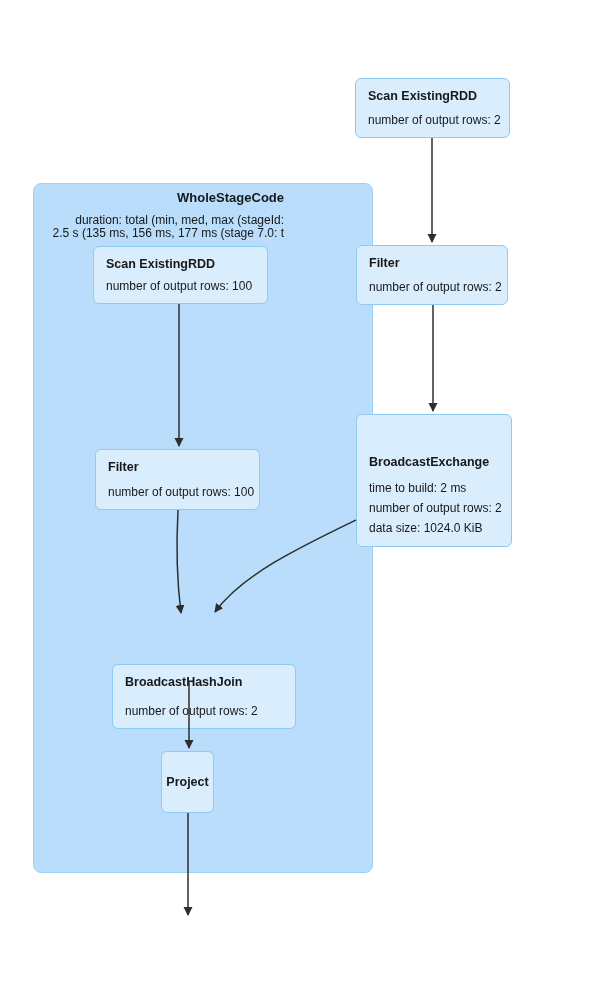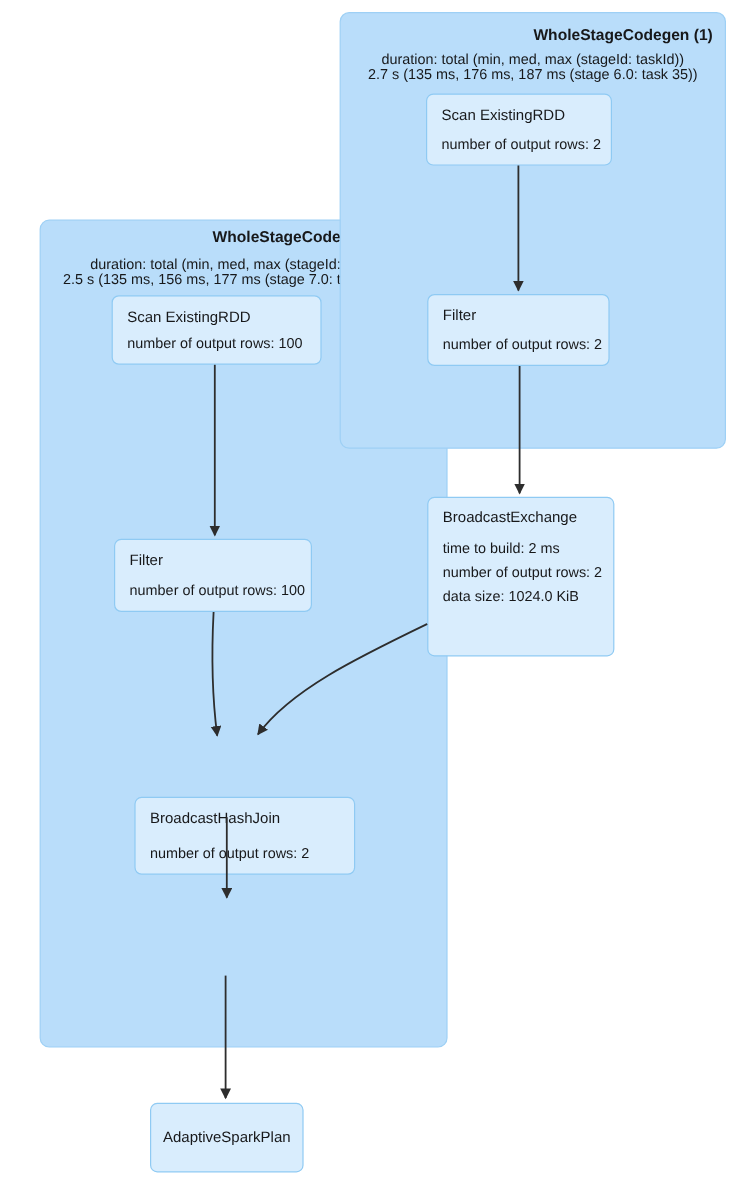--- a/index.html
+++ b/index.html
@@ -64,25 +64,25 @@
     display: flex;
     flex-direction: column;
     justify-content: space-between;
   }
   .node--center {
     align-items: center;
     justify-content: center;
     padding: 4px;
     text-align: center;
   }
-  .node-title  { font-size: 12.5px; font-weight: 400; white-space: nowrap; }
+  .node-title  { font-size: 12.5px; font-weight: 700; white-space: nowrap; }
   .node-metric { font-size: 12px; white-space: nowrap; }
   .metrics     { font-size: 12px; line-height: 20px; white-space: nowrap; }
   .node--exchange { padding: 9px 12px; justify-content: flex-start; }
-  .node--exchange .node-title { margin-bottom: 9px; }
+  .node--exchange .node-title { margin-bottom: 9px; margin-top: 31px; }
 
   .edges {
     position: absolute;
     left: 0; top: 0;
     width: 614px; height: 997px;
     z-index: 4;
     pointer-events: none;
   }
   .edge { fill: none; stroke: var(--edge); stroke-width: 1.5px; }
   .ah   { fill: var(--edge); }
@@ -91,25 +91,20 @@
 <body>
 
 <div class="canvas">
 
   <div class="cluster cluster--left" style="left:33px; top:183px; width:340px; height:690px;">
     <div class="cluster-title">WholeStageCode</div>
     <div class="cluster-duration l1">duration: total (min, med, max (stageId:</div>
     <div class="cluster-duration l2">2.5 s (135 ms, 156 ms, 177 ms (stage 7.0: t</div>
   </div>
 
-  <div class="cluster cluster--right" style="left:283px; top:10px; width:322px; height:364px;">
-    <div class="cluster-title">WholeStageCodegen (1)</div>
-    <div class="cluster-duration l1">duration: total (min, med, max (stageId: taskId))</div>
-    <div class="cluster-duration l2">2.7 s (135 ms, 176 ms, 187 ms (stage 6.0: task 35))</div>
-  </div>
 
   <div class="node" style="left:355px; top:78px; width:155px; height:60px;">
     <div class="node-title">Scan ExistingRDD</div>
     <div class="node-metric">number of output rows: 2</div>
   </div>
 
   <div class="node" style="left:356px; top:245px; width:152px; height:60px;">
     <div class="node-title">Filter</div>
     <div class="node-metric">number of output rows: 2</div>
   </div>
@@ -131,24 +126,24 @@
       <div>number of output rows: 2</div>
       <div>data size: 1024.0 KiB</div>
     </div>
   </div>
 
   <div class="node" style="left:112px; top:616px; width:184px; height:65px;margin-top:48px;">
     <div class="node-title">BroadcastHashJoin</div>
     <div class="node-metric">number of output rows: 2</div>
   </div>
 
+  <div class="node node--center" style="left:161px; top:751px; width:53px; height:62px;">
+    <div class="node-title">Project</div>
+  </div>
 
-  <div class="node node--center" style="left:125px; top:919px; width:128px; height:58px;">
-    <div class="node-title">AdaptiveSparkPlan</div>
-  </div>
 
   <svg class="edges" viewBox="0 0 614 997" xmlns="http://www.w3.org/2000/svg">
     <defs>
       <marker id="ah" markerUnits="userSpaceOnUse" markerWidth="12" markerHeight="12" refX="8" refY="4.5" orient="auto">
         <path class="ah" d="M0,0 L9,4.5 L0,9 Z"></path>
       </marker>
     </defs>
     <path class="edge" marker-end="url(#ah)" d="M432,138 L432,242"></path>
     <path class="edge" marker-end="url(#ah)" d="M433,305 L433,411"></path>
     <path class="edge" marker-end="url(#ah)" d="M179,304 L179,446"></path>

